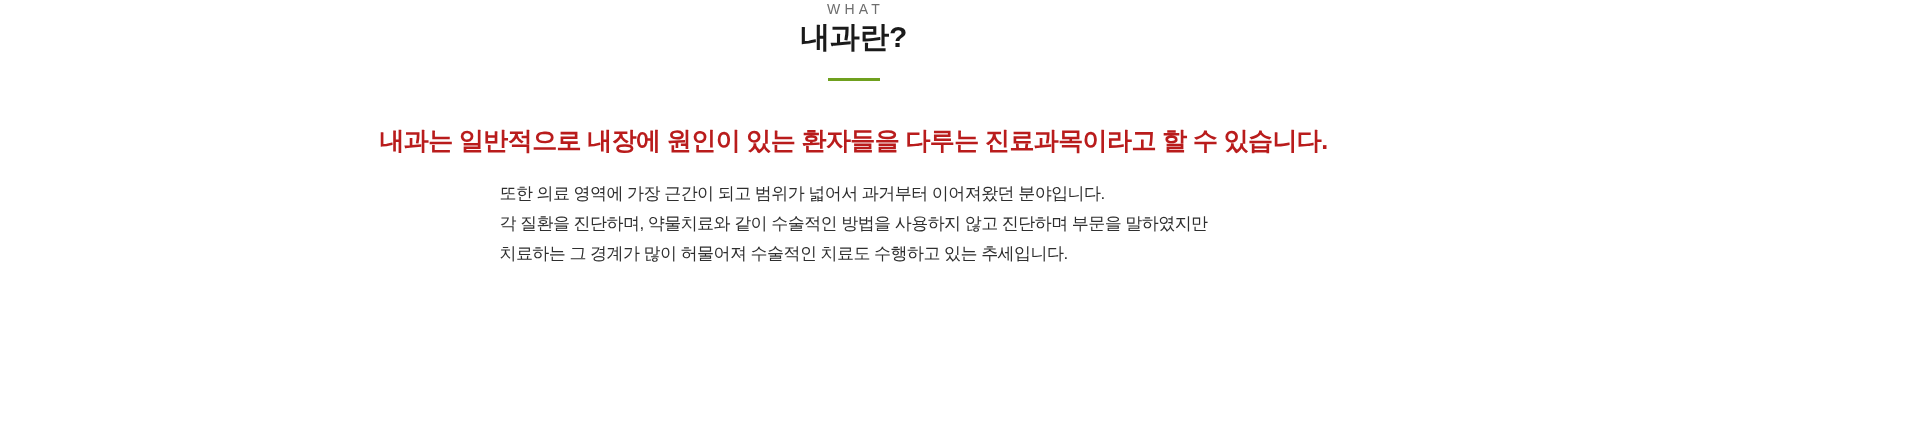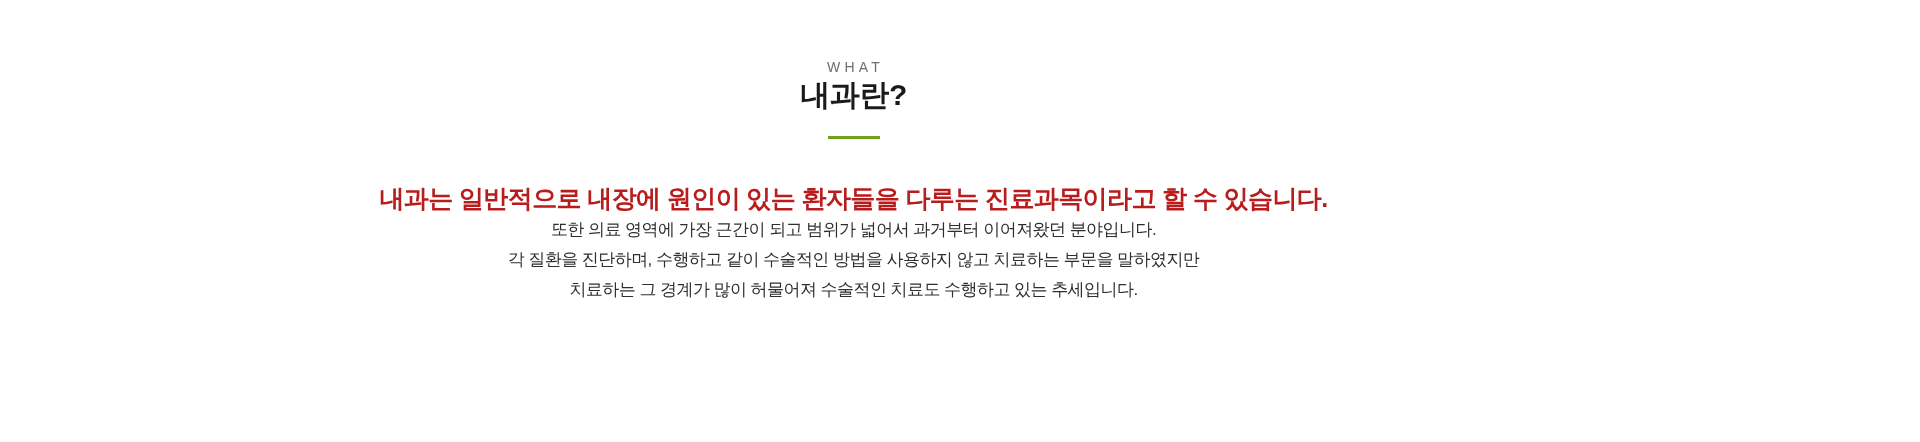--- a/index.html
+++ b/index.html
@@ -17,21 +17,20 @@
     -webkit-font-smoothing: antialiased;
   }
 
   .section {
     width: 1707px;
     height: 442px;
     background: #ffffff;
     display: flex;
     flex-direction: column;
     align-items: center;
-    padding-top: 58px;
   }
 
   
   .eyebrow {
     font-size: 14px;
     line-height: 18px;
     letter-spacing: 4.2px;
     text-indent: 4.2px;
     font-weight: 400;
     color: #6e6e6e;
@@ -71,21 +70,21 @@
     line-height: 34px;
     font-weight: 700;
     color: #b91c1c;
     letter-spacing: -0.6px;
     text-align: center;
     white-space: nowrap;
   }
 
   
   .body-copy {
-    text-align: center;
+    margin-top: 22px;
   }
   .body-line {
     font-size: 17px;
     line-height: 30px;
     font-weight: 500;
     color: #2e2e2e;
     letter-spacing: -0.55px;
     white-space: nowrap;
   }
 </style>
@@ -99,17 +98,17 @@
   <h2 class="heading">내과란?</h2>
 
   <div class="rule-wrap">
     <span class="rule"></span>
   </div>
 
   <p class="lead">내과는 일반적으로 내장에 원인이 있는 환자들을 다루는 진료과목이라고 할 수 있습니다.</p>
 
   <div class="body-copy">
     <div class="body-line">또한 의료 영역에 가장 근간이 되고 범위가 넓어서 과거부터 이어져왔던 분야입니다.</div>
-    <div class="body-line">각 질환을 진단하며, 수행하고 같이 수술적인 방법을 사용하지 않고 치료하는 부문을 말하였지만</div>
+    <div class="body-line">각 질환을 진단하며, 약물치료와 같이 수술적인 방법을 사용하지 않고 진단하며 부문을 말하였지만</div>
     <div class="body-line">치료하는 그 경계가 많이 허물어져 수술적인 치료도 수행하고 있는 추세입니다.</div>
   </div>
 
 </div>
 
 </body></html>

